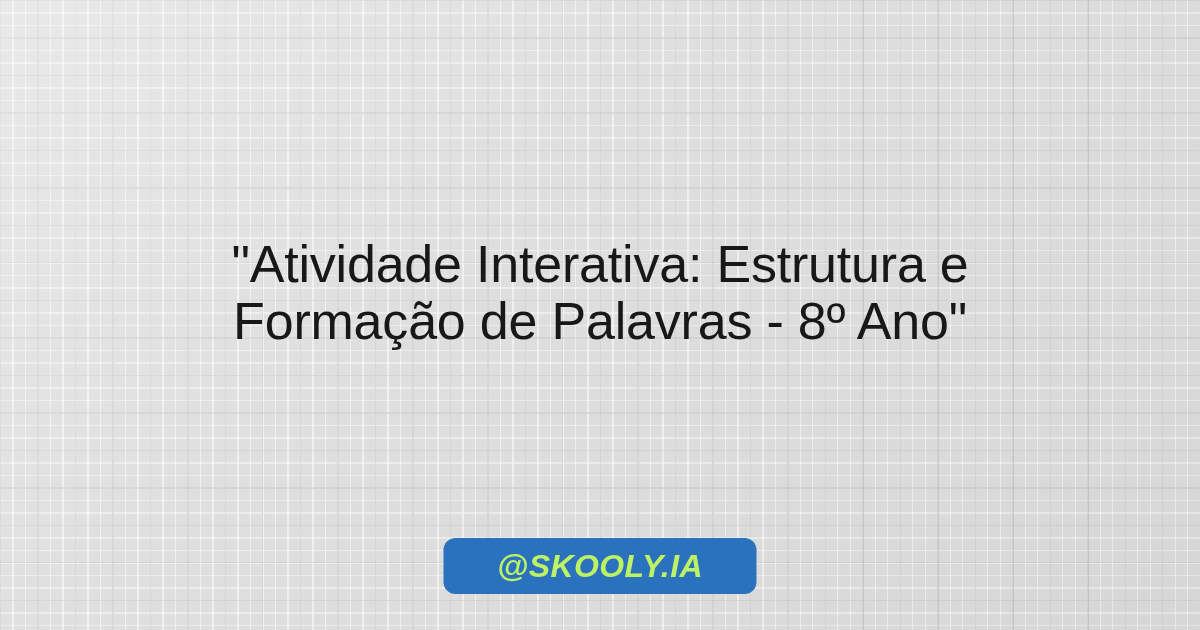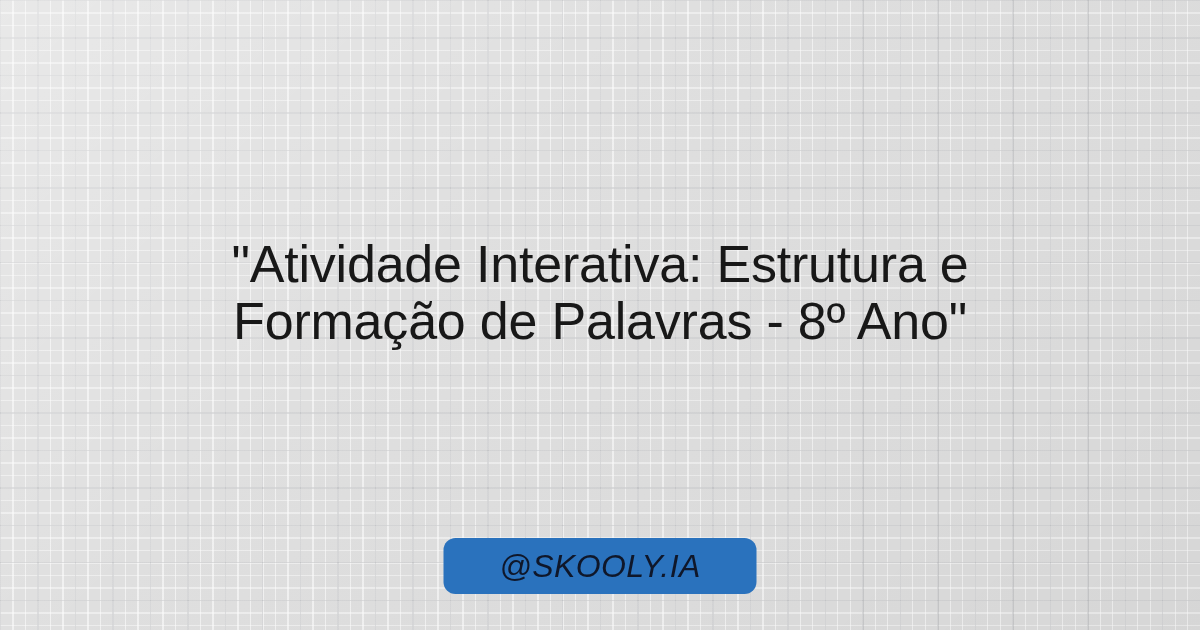--- a/index.html
+++ b/index.html
@@ -118,23 +118,23 @@
     background-color: #2a72bd;
     display: flex;
     align-items: center;
     justify-content: center;
     z-index: 4;
   }
 
   #watermark-label {
     font-family: "Liberation Sans", sans-serif;
     font-size: 32px;
-    font-weight: 400;
+    font-weight: 700;
     font-style: italic;
-    color: #0f172a;
+    color: #bef264;
     letter-spacing: 0.4px;
     white-space: nowrap;
   }
 </style>
 </head>
 <body>
 
 <div id="og-card">
 
   <div id="paper-texture"></div>

